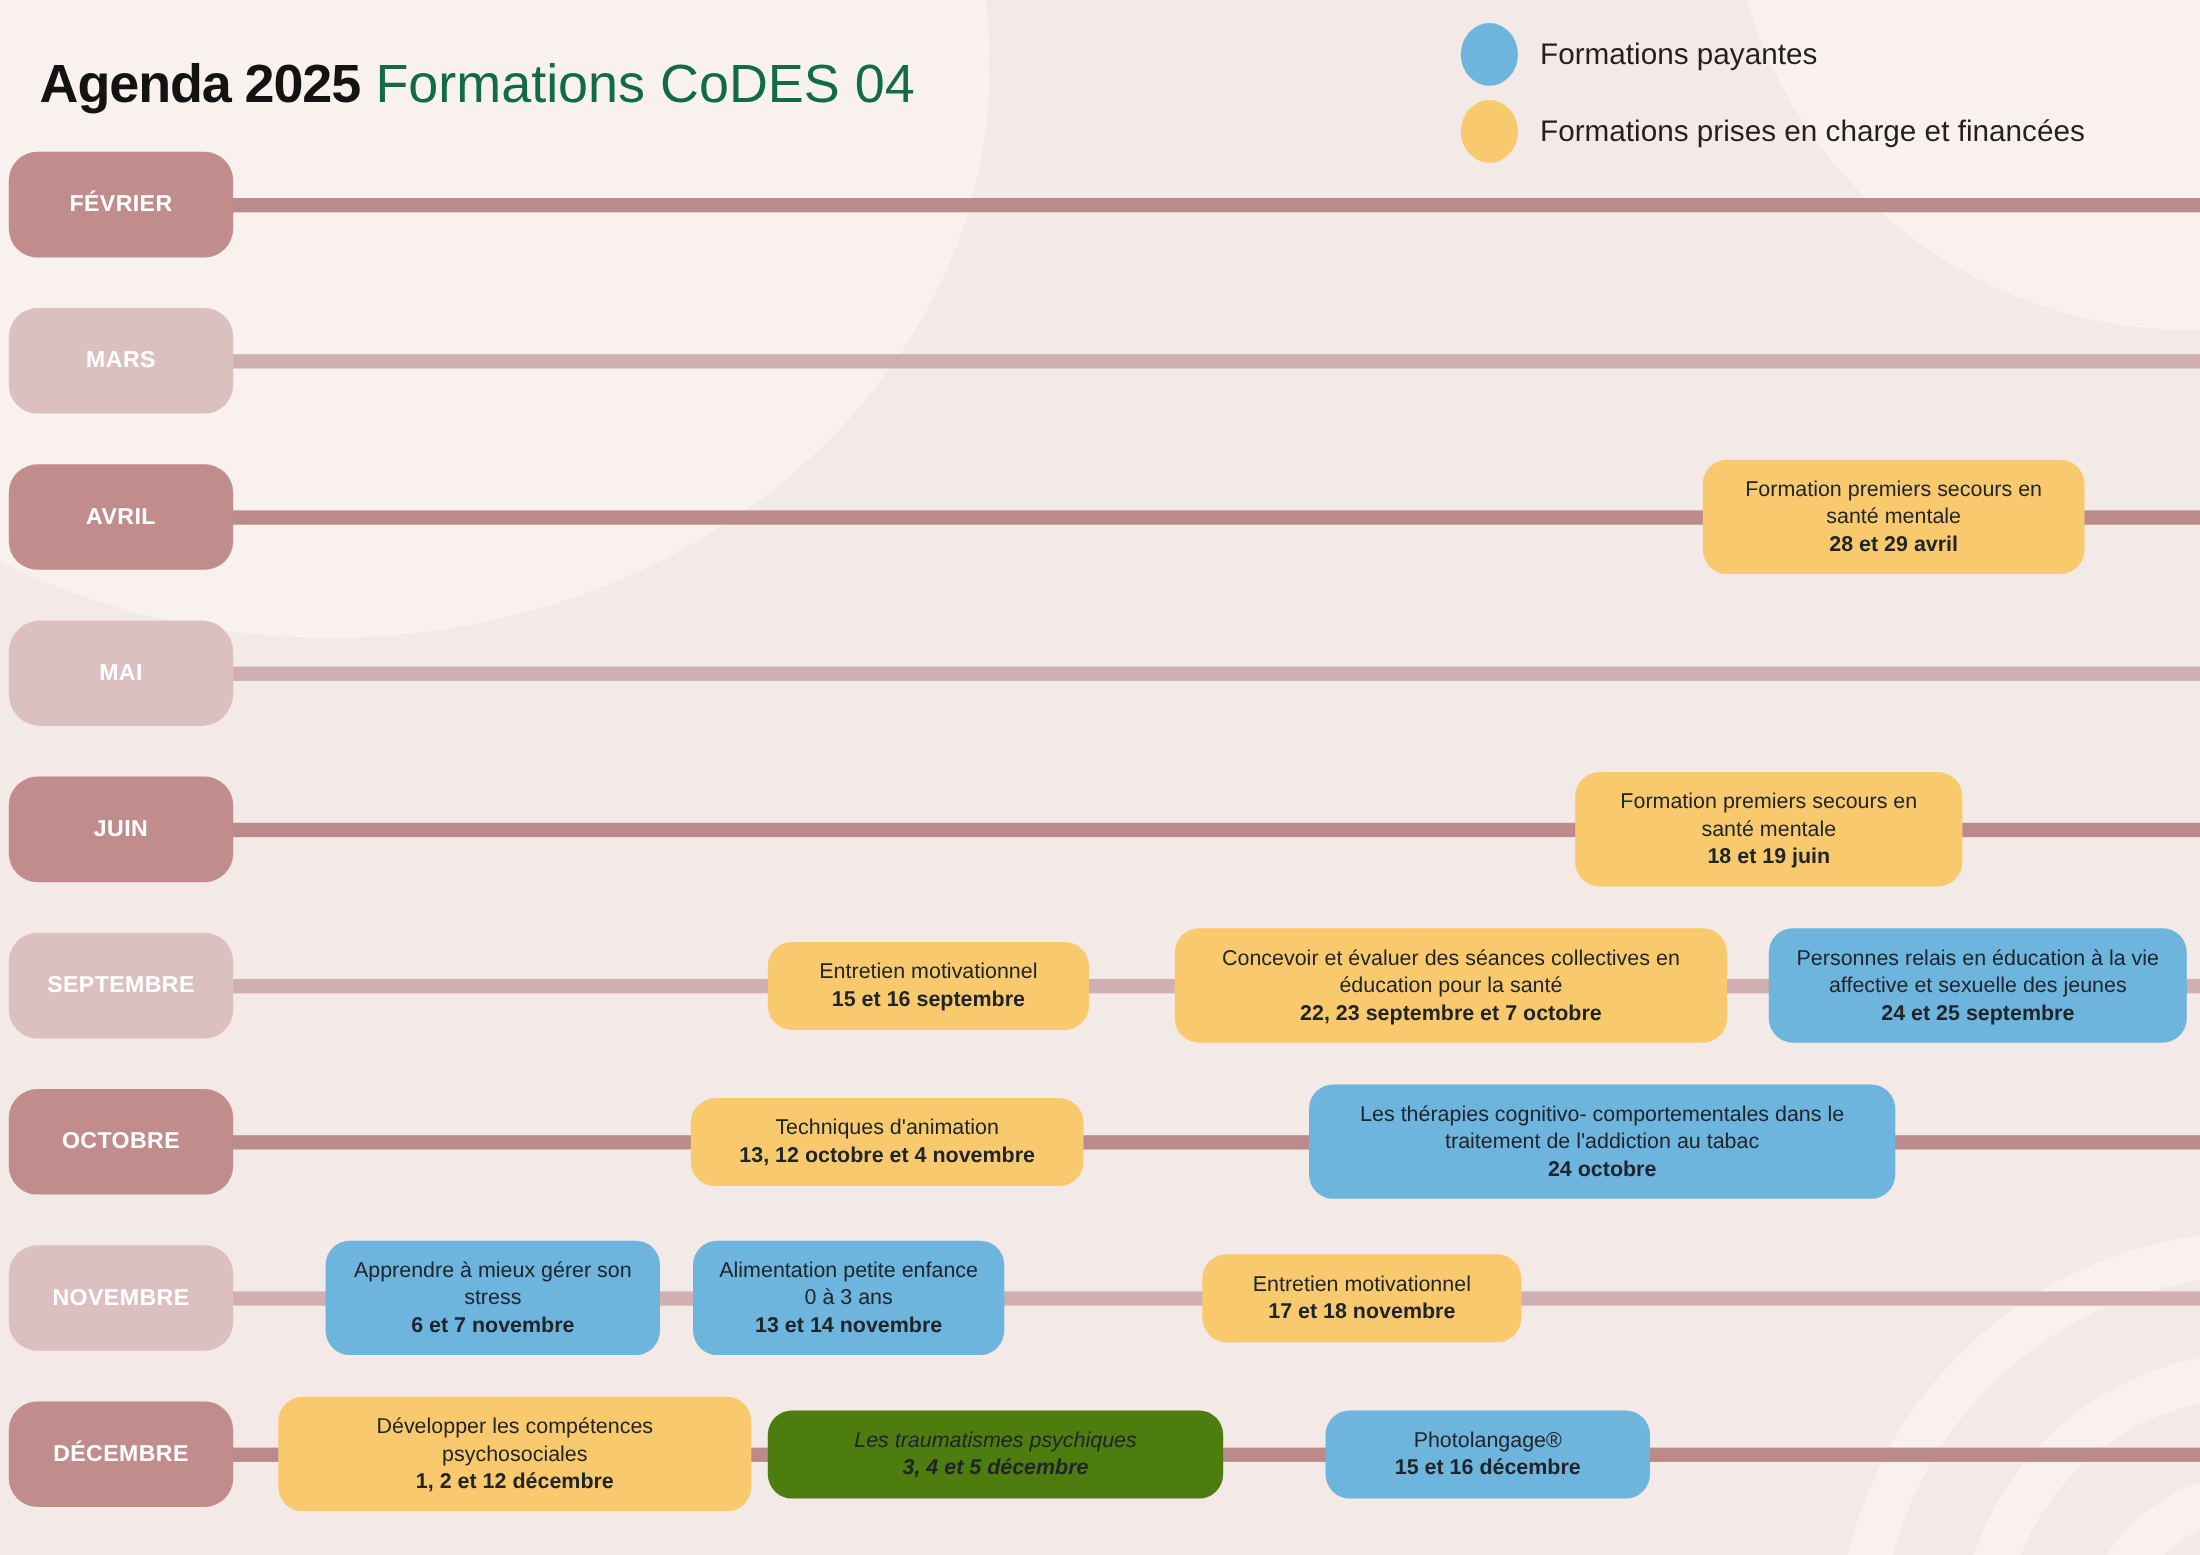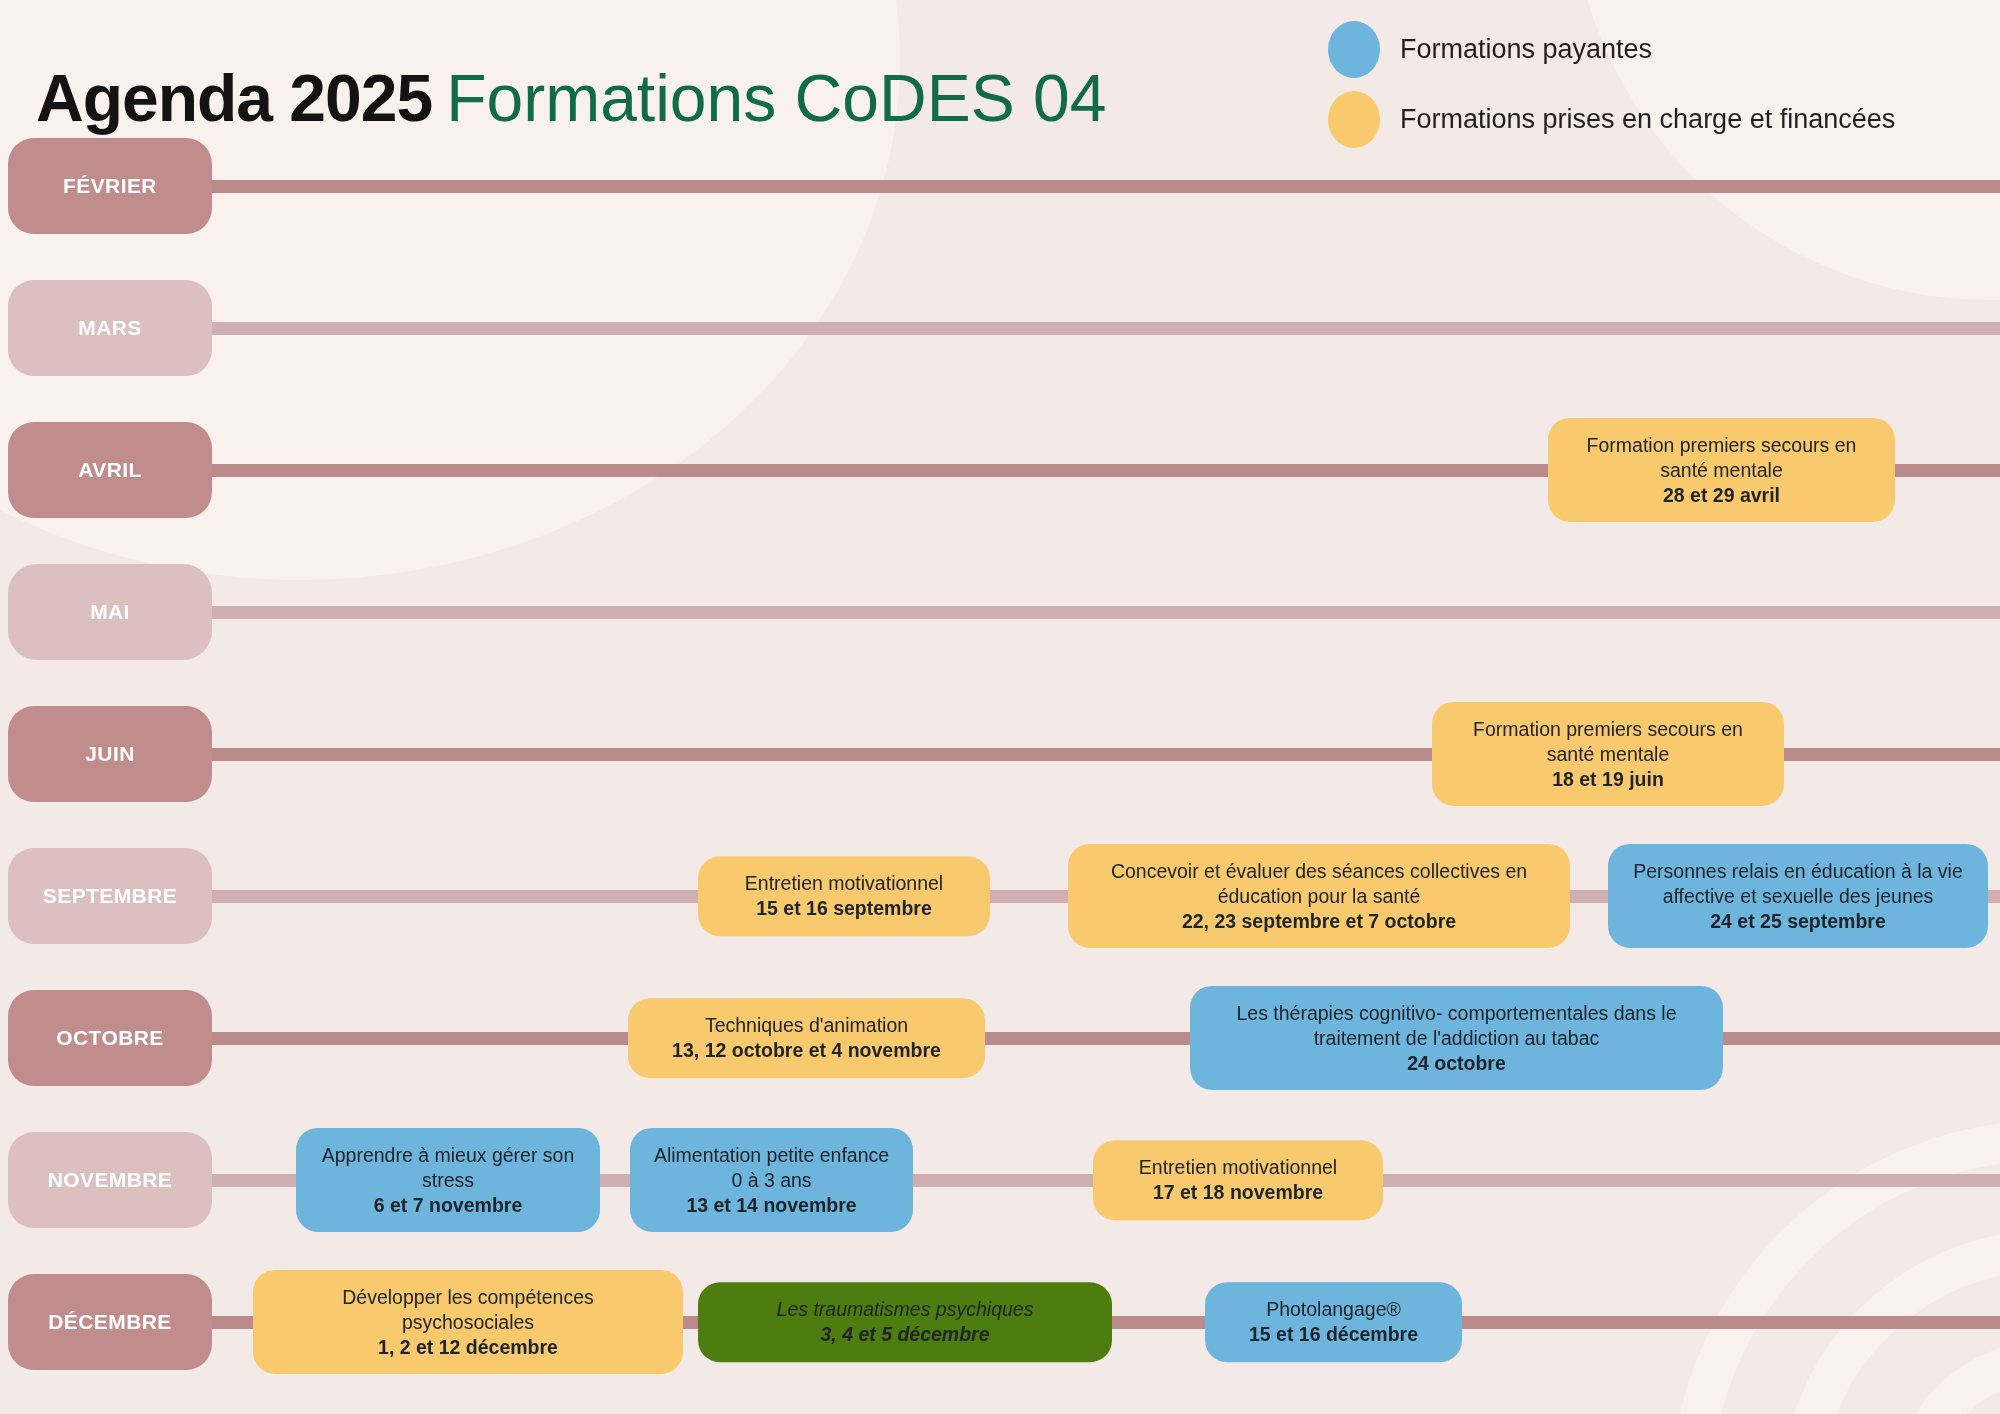--- a/index.html
+++ b/index.html
@@ -11,21 +11,21 @@
   
   .deco { position:absolute; border-radius:50%; z-index:0; }
   .blob-tl { left:-300px; top:-460px; width:1200px; height:1040px; background:var(--background-highlight,#F8F1EE); }
   .blob-tr { left:1570px; top:-540px; width:840px; height:840px; background:var(--background-highlight,#F8F1EE); }
   .ring { position:absolute; border-radius:50%; border:40px solid var(--background-highlight,#F8F1EE); background:transparent; z-index:0; }
   .ring-1 { left:1890px; top:1340px; width:240px; height:240px; }
   .ring-2 { left:1780px; top:1230px; width:460px; height:460px; }
   .ring-3 { left:1670px; top:1120px; width:680px; height:680px; }
 
   
-  .title { position:absolute; left:36px; top:16px; z-index:4; font-size:66px; white-space:nowrap; }
+  .title { position:absolute; left:36px; top:16px; z-index:4; font-size:49px; white-space:nowrap; }
   .title .t1 { font-weight:bold; color:var(--title-black,#131313); letter-spacing:-1px; }
   .title .t2 { font-weight:normal; color:var(--title-green,#116B45); margin-left:14px; }
 
   .legend { position:absolute; left:1328px; top:18px; z-index:4; }
   .legend-item { display:flex; align-items:center; gap:20px; height:62px; margin-bottom:8px; }
   .swatch { width:52px; height:57px; border-radius:50%; flex:0 0 auto; background:#ccc; }
   .legend-label { font-size:27px; color:var(--legend-text,#241F1F); white-space:nowrap; }
 
   
   .row-line { position:absolute; left:150px; width:1850px; height:13px; z-index:1; }
@@ -127,18 +127,18 @@
       <div class="row-line" style="top: 1316px; background: rgb(187, 139, 139);"></div>
       <div class="month-pill" style="top: 1274px; background: rgb(193, 140, 140);">DÉCEMBRE</div>
       <div class="event-card" style="left: 253px; top: 1322px; width: 430px; background: rgb(248, 202, 109);">
         <div class="event-title">Développer les compétences psychosociales</div>
         <div class="event-date">1, 2 et 12 décembre</div>
       </div>
       <div class="event-card" style="left: 698px; top: 1322px; width: 414px; background: #4d7c0f; font-style: italic;">
         <div class="event-title">Les traumatismes psychiques</div>
         <div class="event-date">3, 4 et 5 décembre</div>
       </div>
-      <div class="event-card" style="left: 1205px; top: 1322px; width: 257px; background: rgb(109, 181, 220);">
+      <div class="event-card" style="left: 1205px; top: 1322px; width: 295px; background: rgb(109, 181, 220);">
         <div class="event-title">Photolangage®</div>
         <div class="event-date">15 et 16 décembre</div>
       </div>
     </div>
 </div>
 
 </body></html>

